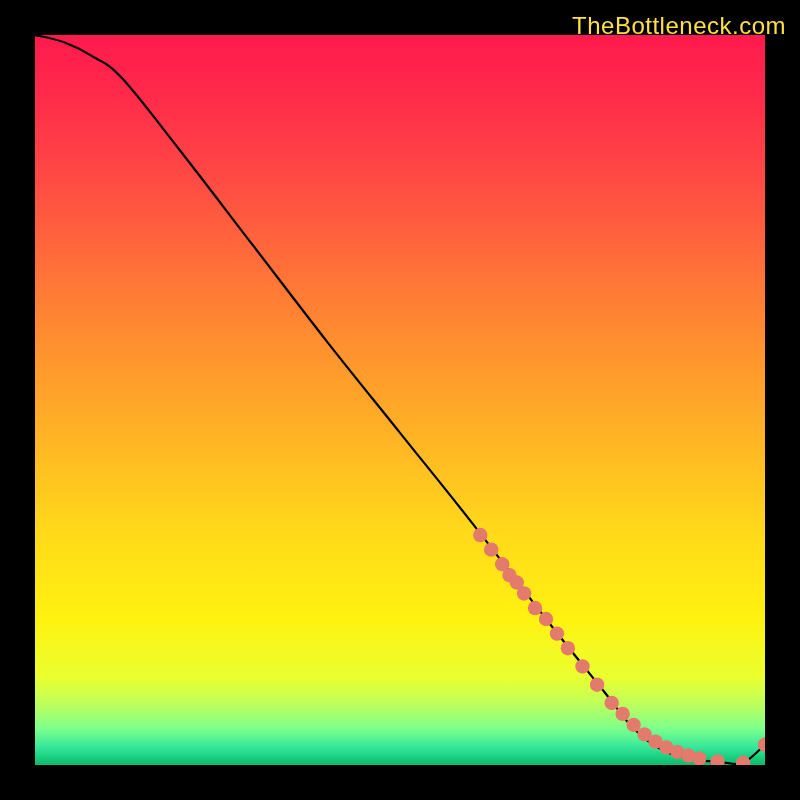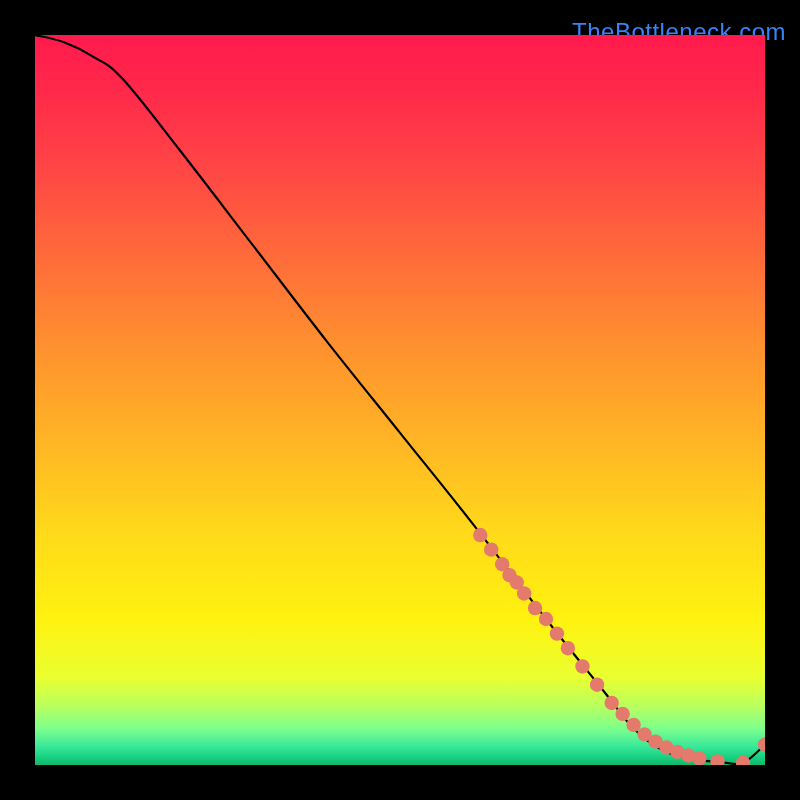--- a/index.html
+++ b/index.html
@@ -12,23 +12,23 @@
     font-family: Arial, Helvetica, sans-serif;
   }
   .chart-wrap {
     position: relative;
     width: 800px;
     height: 800px;
     background: #000;
   }
   .attribution {
     position: absolute;
-    top: 18px;
+    top: 12px;
     right: 14px;
-    color: #3b82f6;
+    color: #fde047;
     font-size: 24px;
     font-weight: 500;
     letter-spacing: 0.5px;
   }
   .plot-area {
     position: absolute;
     left: 35px;
     top: 35px;
     width: 730px;
     height: 730px;

